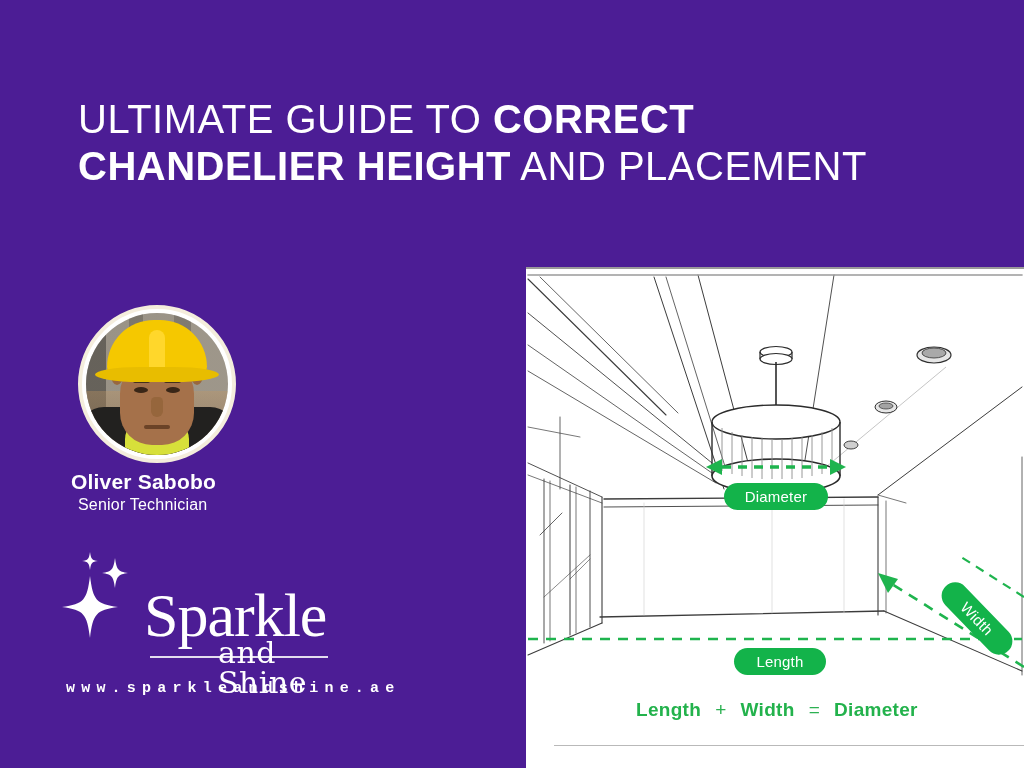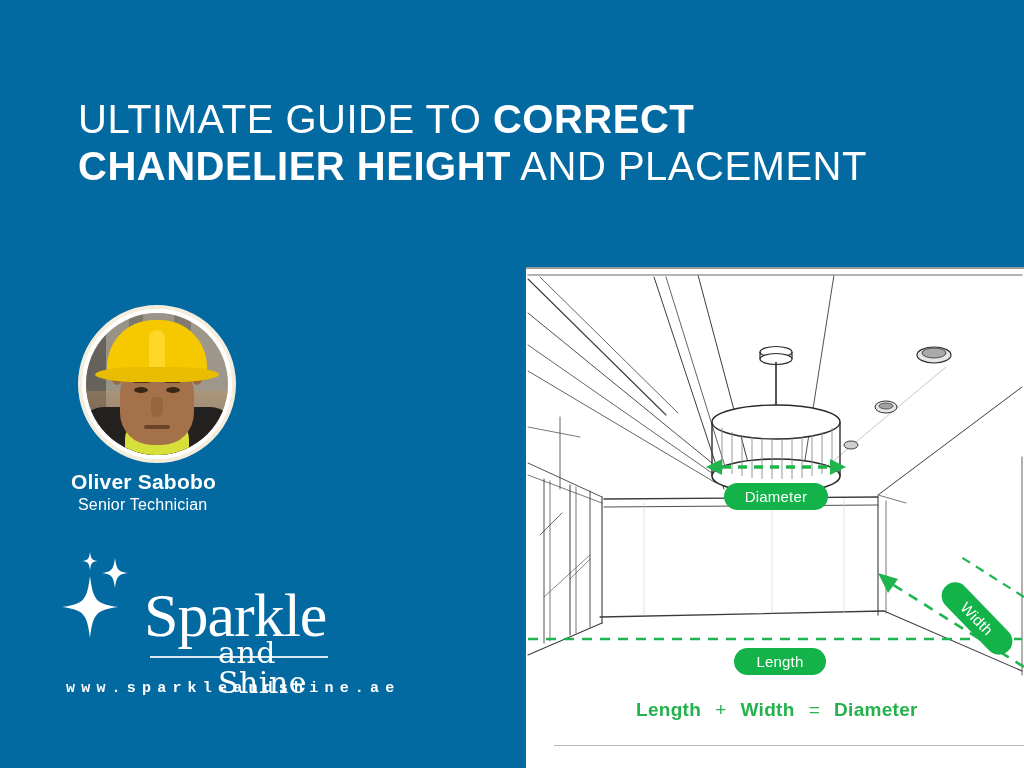--- a/index.html
+++ b/index.html
@@ -2,21 +2,21 @@
 <html><head>
 <meta charset="utf-8">
 <style>
   html,body{margin:0;padding:0;}
   body{
     width:1024px;height:768px;overflow:hidden;
     background:#04bd60;
     font-family:"Liberation Sans", sans-serif;
     position:relative;
   }
-  #stage{position:absolute;inset:0;width:1024px;height:768px;overflow:hidden;background:#0369a1;}
+  #stage{position:absolute;inset:0;width:1024px;height:768px;overflow:hidden;background:#4c1d95;}
 
   
   .title-block{position:absolute;left:78px;top:96px;width:820px;}
   .title-line{
     color:#ffffff;font-size:40px;line-height:47px;letter-spacing:.5px;
     font-weight:300;font-stretch:condensed;white-space:nowrap;
   }
   .title-line .bold{font-weight:700;}
 
   .avatar-wrap{

